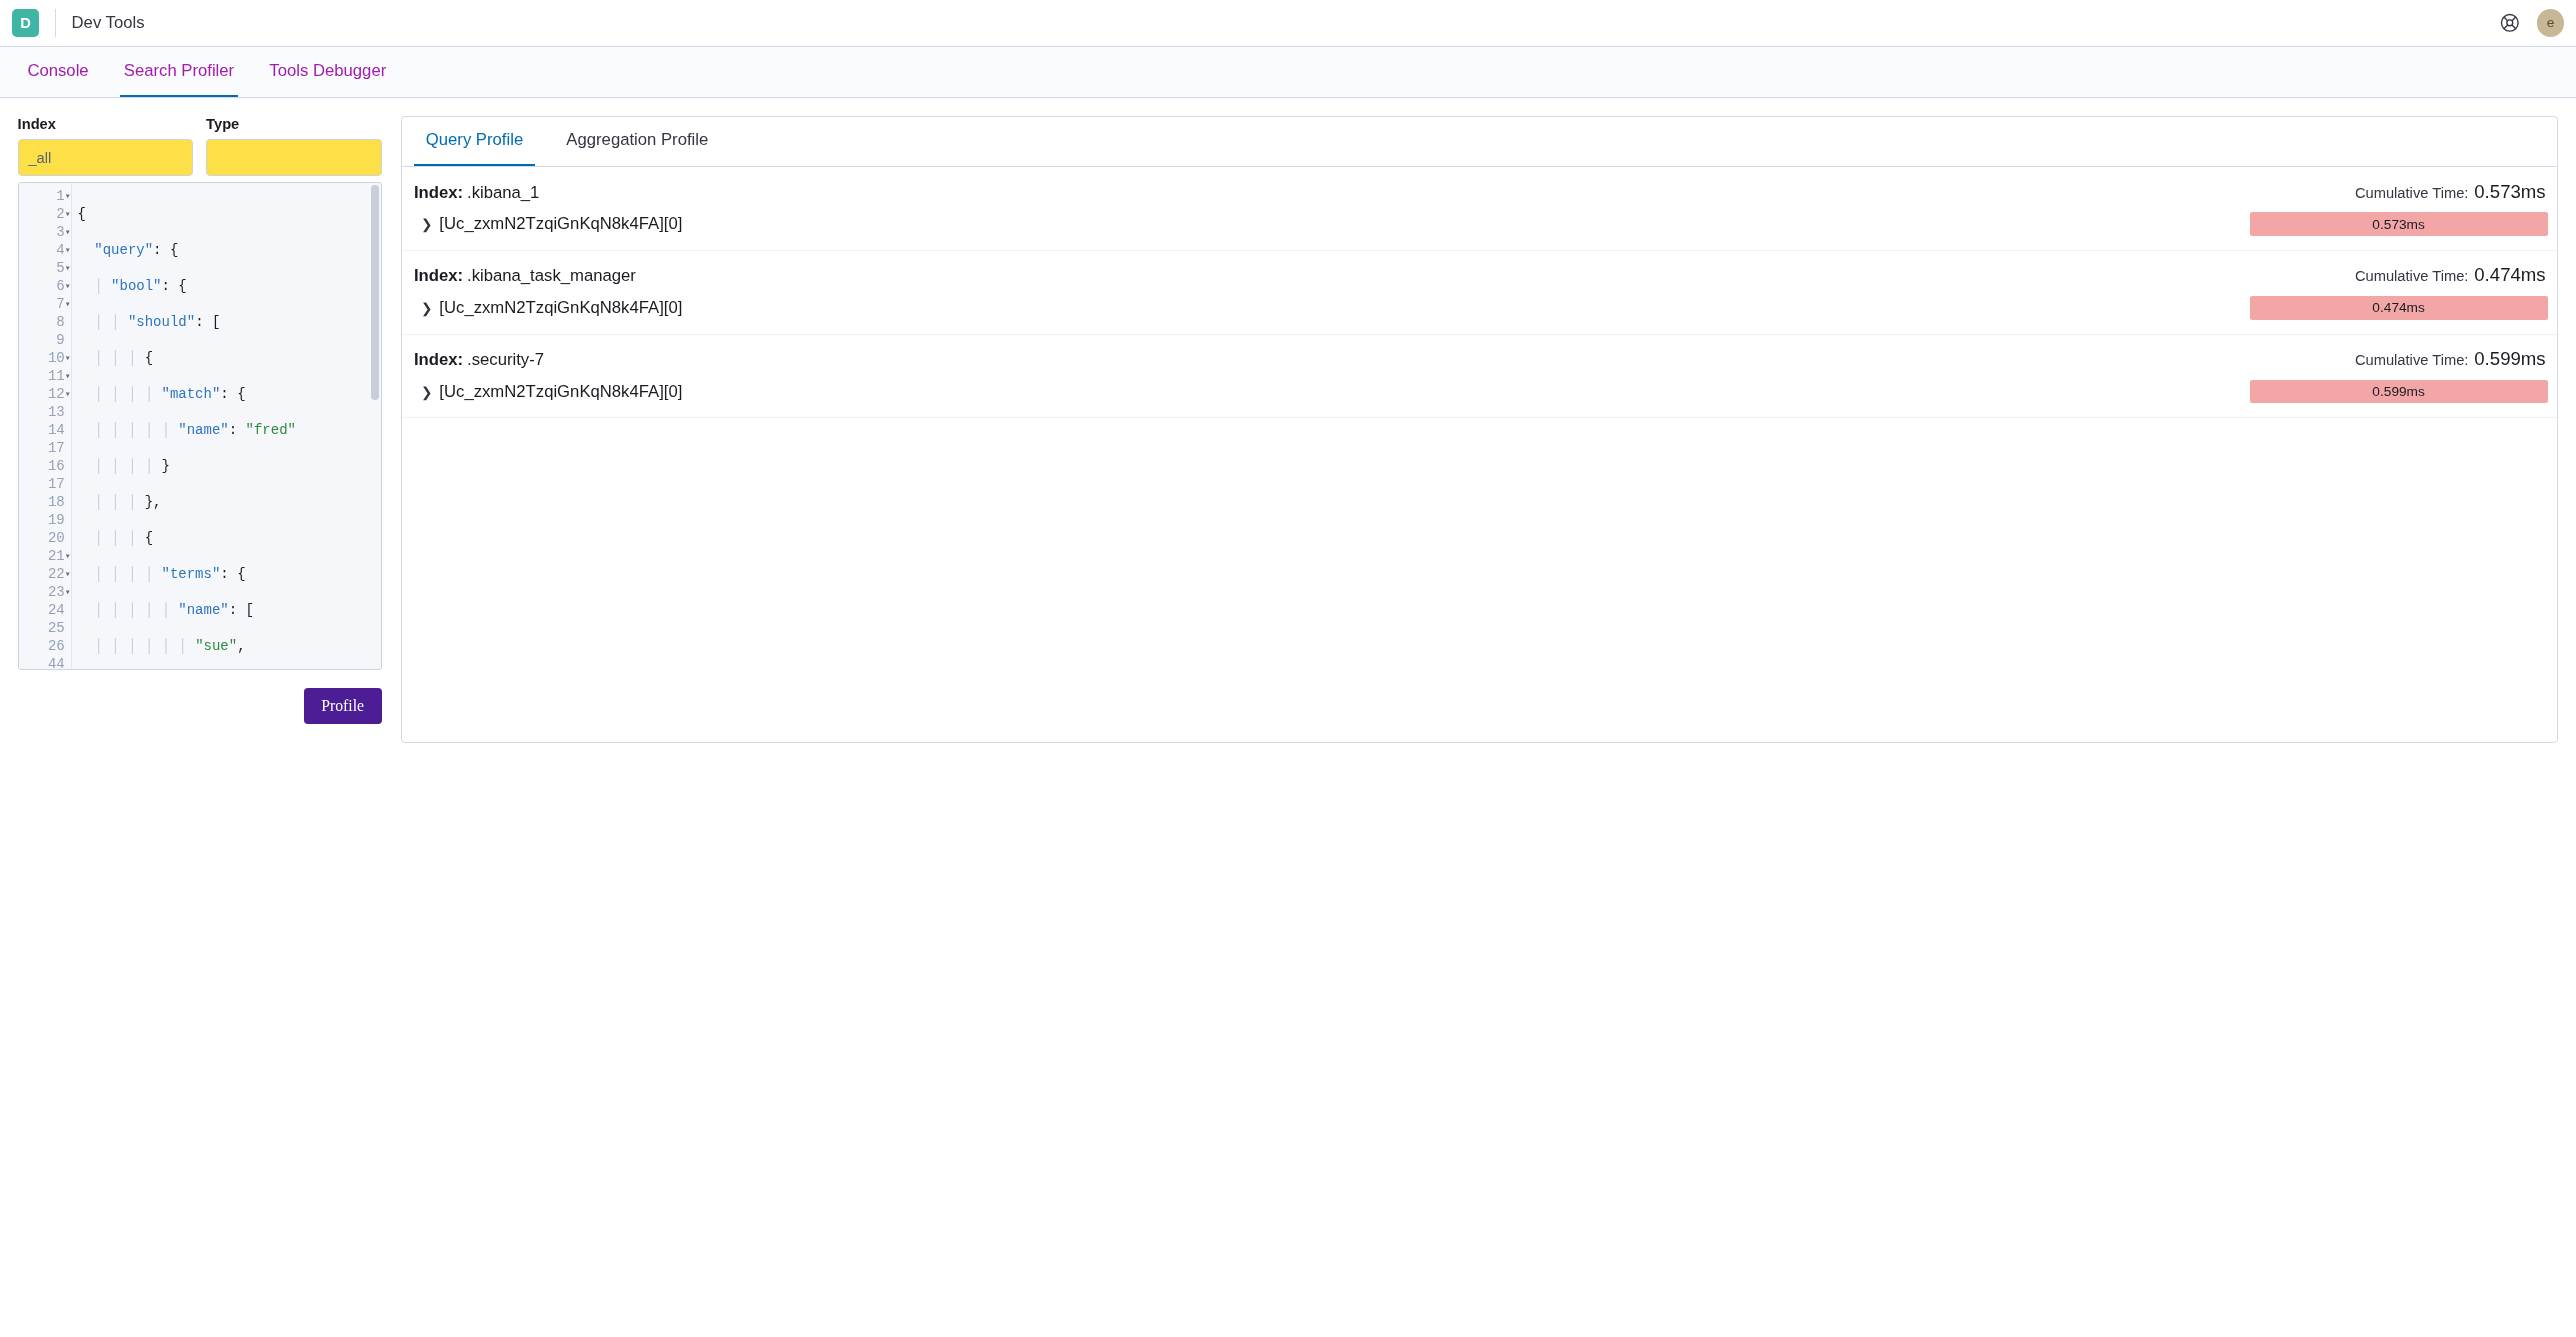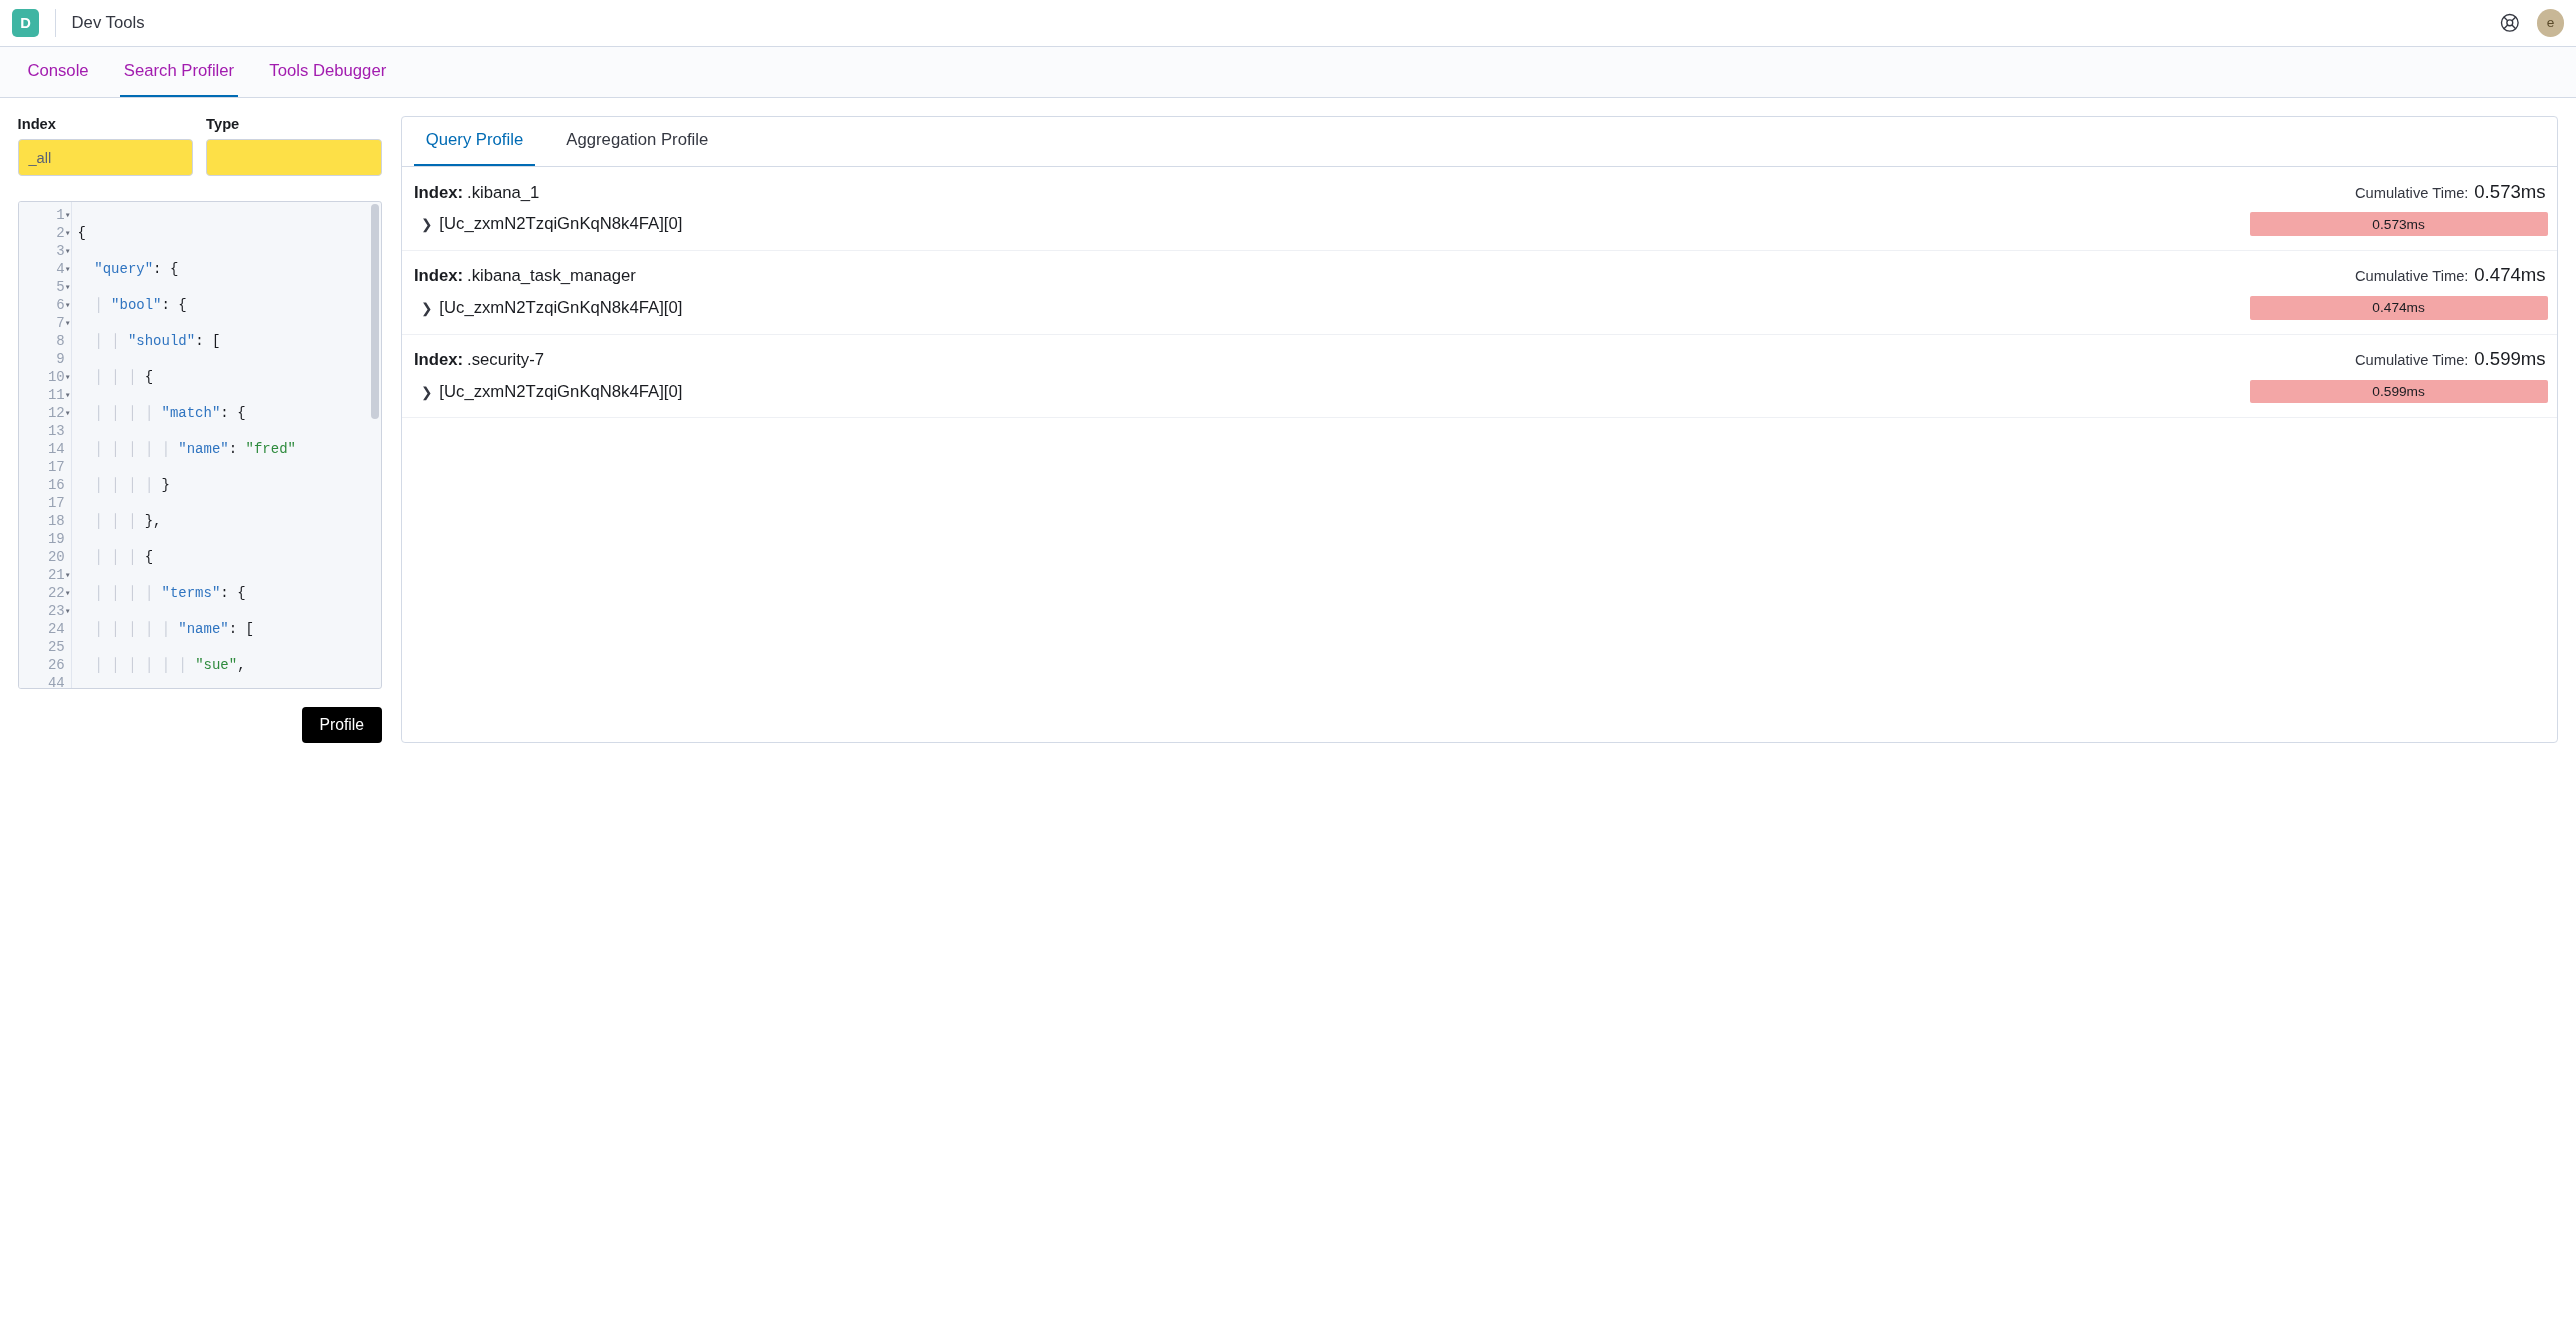--- a/index.html
+++ b/index.html
@@ -47,21 +47,21 @@
   .subtab {
     color: #a21caf; font-size: 16.7px; padding: 11.8px 3.9px 13.7px; cursor:pointer;
     border-bottom: 2px solid transparent;
   }
   .subtab.active { border-bottom-color: #006bb4; }
 
   .main {
     display:flex; gap: 19.6px; padding: 17.6px;
   }
   .left-col { width: 364px; display:flex; flex-direction:column; }
-  .field-row { display:flex; gap: 13px; margin-bottom: 25px; }
+  .field-row { display:flex; gap: 13px; margin-bottom: 6px; }
   .field { flex:1; }
   .field label { display:block; font-weight:700; font-size:14.7px; margin-bottom:7.8px; color:#1a1c21;}
   .field input {
     width:100%; height:37px; border:1px solid #cdd3df; border-radius:3.9px;
     padding: 0 9.8px; font-size:14.7px; background:#fde047; color:#5a6275;
   }
   .editor {
     border:1px solid #cdd3df; border-radius:2.9px; background:#f5f7fa;
     display:flex; font-family: "SFMono-Regular", Consolas, "Liberation Mono", Menlo, monospace;
     font-size: 14px; line-height: 18px; height: 488px; position:relative; overflow:hidden;
@@ -77,22 +77,22 @@
   .code .line { height:18px; }
   .k { color:#2f74c0; } 
   .s { color:#2e8b3d; } 
   .p { color:#1a1c21; } 
   .indent-guide { color:#c6cbd6; }
   .editor-scroll { position:absolute; right:2px; top:2px; bottom:2px; width:9.8px; background:transparent;}
   .editor-thumb { position:absolute; right:0; top:0; width:7.8px; height:215px; background:#c9ced8; border-radius:3.9px;}
 
   .profile-btn-row { display:flex; justify-content:flex-end; margin-top:17.6px;}
   .profile-btn {
-    background:#000000; color:#fff; border:none; border-radius:3.9px;
-    padding: 8.8px 17.6px; font-size:15.7px; cursor:pointer;
+    background:#4c1d95; color:#fff; border:none; border-radius:3.9px;
+    padding: 8.8px 17.6px; font-size:15.7px; cursor:pointer;font-family:Liberation Serif, serif;
   }
 
   .right-col { flex:1; border:1px solid #d3dae6; border-radius:3.9px; background:#fff; min-height:627px;}
   .result-tabs { display:flex; border-bottom:1px solid #d3dae6; padding: 0 11.8px;}
   .result-tab { padding: 13.7px 11.8px 13.7px; font-size:16.7px; cursor:pointer; color:#343741; border-bottom:2px solid transparent; margin-right:19.6px;}
   .result-tab.active { color:#006bb4; border-bottom-color:#006bb4; }
 
   .index-block { border-bottom:1px solid #eef0f4; padding: 7.8px 9.8px 11.8px 9.8px;}
   .index-header { display:flex; align-items:baseline; padding: 5.9px 2px 5.9px 2px;}
   .index-header .lbl { font-weight:700; font-size:16.7px; margin-right:3.9px;}

